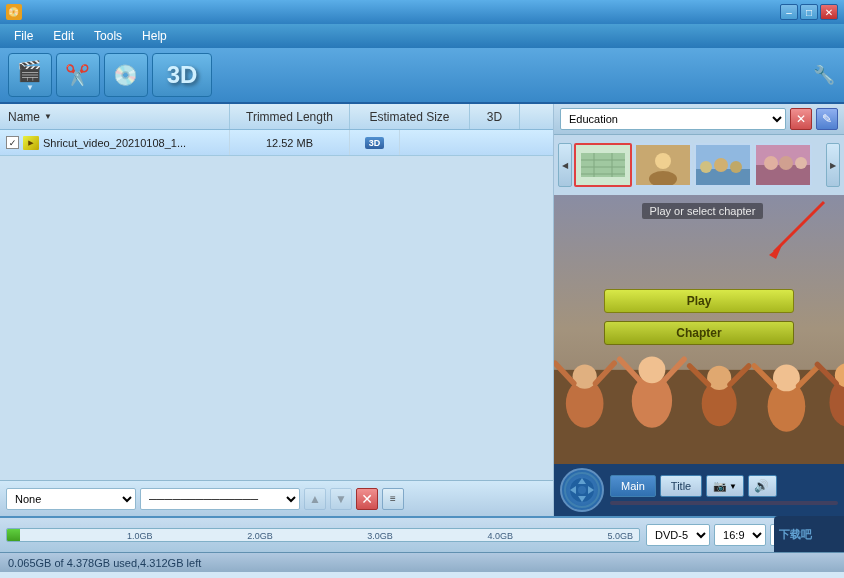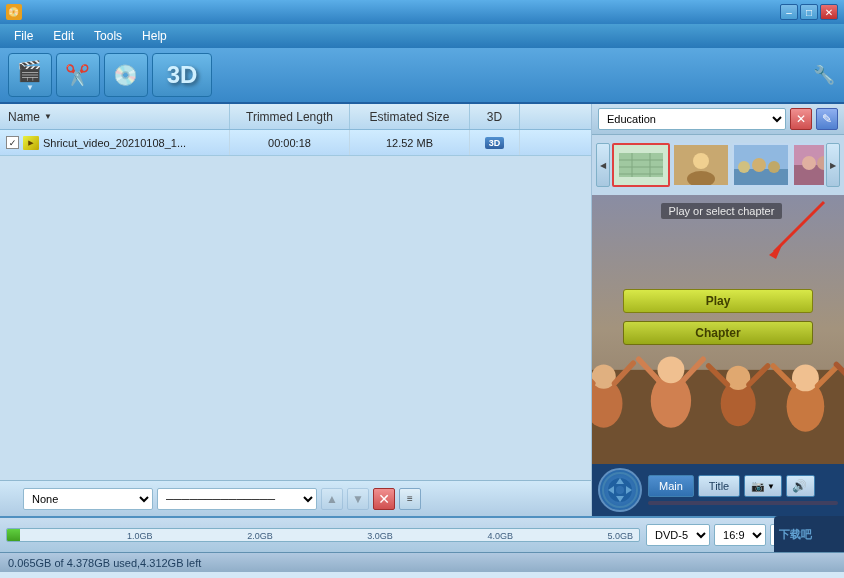--- a/index.html
+++ b/index.html
@@ -115,21 +115,21 @@
       padding: 1px 4px; border-radius: 2px; 
     }
     .empty-area { flex: 1; background: white; }
 
     
     .bottom-bar-left {
       background: linear-gradient(to bottom, #d0e8f8, #b0cce4);
       height: 36px;
       display: flex;
       align-items: center;
-      padding: 0 23px;
+      padding: 0 6px;
       gap: 4px;
       border-top: 1px solid #90b8d0;
     }
     .bottom-select {
       height: 22px; background: white; border: 1px solid #90b8d0;
       font-size: 11px; padding: 0 4px; border-radius: 2px;
     }
     .none-select { width: 130px; }
     .aspect-select { width: 160px; }
     .arrow-btn {
@@ -144,21 +144,21 @@
       font-size: 14px; cursor: pointer; color: white;
     }
     .menu-btn {
       width: 22px; height: 22px; background: linear-gradient(to bottom, #e0eff8, #b8d4e8);
       border: 1px solid #80a8c8; border-radius: 2px; display: flex; align-items: center; justify-content: center;
       font-size: 10px; cursor: pointer; color: #444;
     }
 
     
     .right-panel {
-      width: 252px;
+      width: 290px;
       display: flex;
       flex-direction: column;
       background: #b8d4e8;
     }
 
     
     .template-bar {
       display: flex; align-items: center; gap: 4px; padding: 4px 6px;
       background: linear-gradient(to bottom, #c8dff0, #a8c8e0);
       border-bottom: 1px solid #88b0c8;
@@ -378,21 +378,20 @@
           <span>3D</span>
         </div>
       </div>
       <div class="table-body">
         <div class="table-row">
           <div class="td td-name">
             <div class="checkbox">✓</div>
             <div class="file-icon">▶</div>
             <span>Shricut_video_20210108_1...</span>
           </div>
-          <div class="td td-trimmed">00:00:18</div>
           <div class="td td-estimated">12.52 MB</div>
           <div class="td td-3d">
             <div class="td-3d-icon">3D</div>
           </div>
         </div>
       </div>
       <div class="empty-area"></div>
     </div>
 
     <div class="bottom-bar-left">

